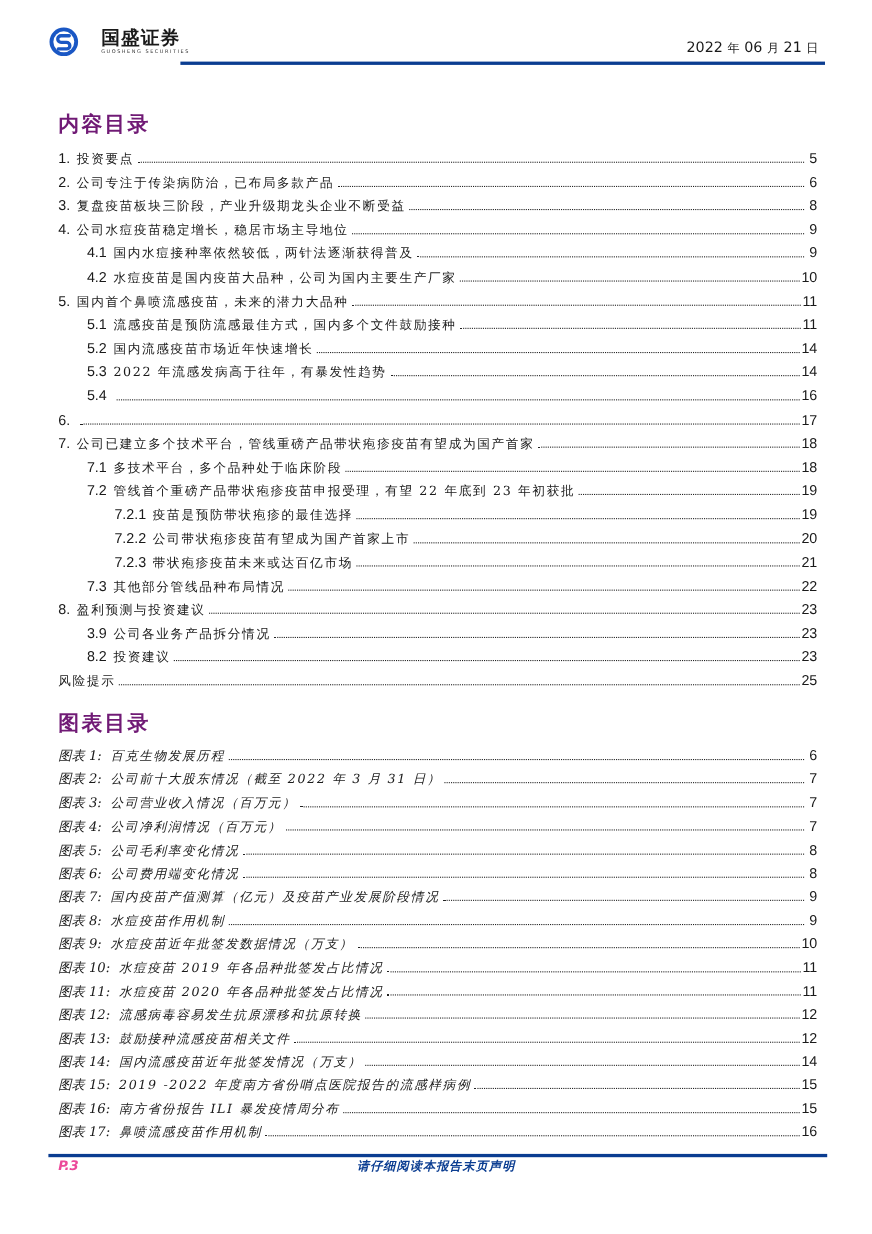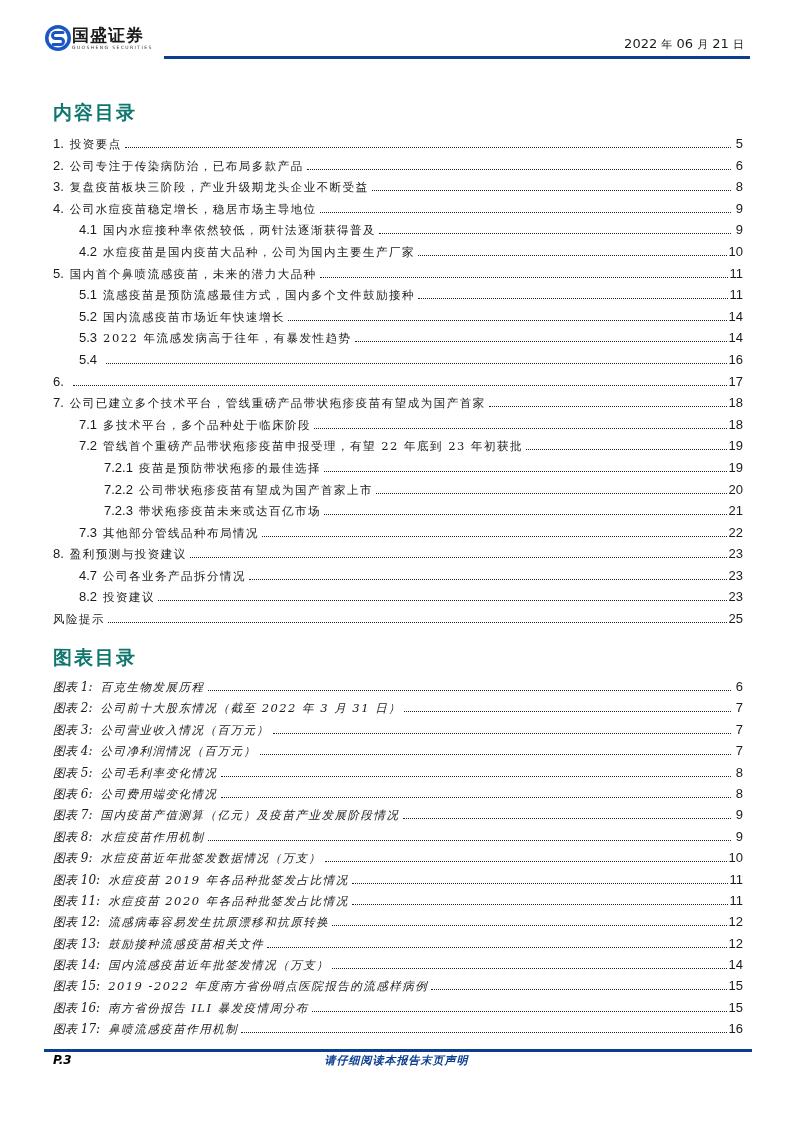--- a/index.html
+++ b/index.html
@@ -1,45 +1,45 @@
 <!DOCTYPE html>
 <html><head>
 <meta charset="utf-8">
 <style>
   html, body { margin: 0; padding: 0; background: #ffffff; }
   body { width: 793px; height: 1122px; position: relative; overflow: hidden;
          font-family: "DejaVu Serif", "Liberation Serif", serif; color: #1a1a1a; }
   .header { position: absolute; left: 0; top: 0; width: 793px; height: 60px; }
   .logo { position: absolute; left: 44px; top: 24px; display: flex; align-items: center; }
   .logo-mark { width: 28px; height: 28px; }
-  .logo-text { margin-left: 0; display: flex; flex-direction: column; }
+  .logo-text { margin-left: 20px; display: flex; flex-direction: column; }
   .logo-cn { font-family: "DejaVu Sans", sans-serif; font-weight: bold; font-size: 17px; color: #1a1a1a; letter-spacing: 1px; line-height: 20px; }
   .logo-en { font-family: "DejaVu Sans", sans-serif; font-size: 4.5px; letter-spacing: 1.4px; color: #333; line-height: 6px; }
   .header-date { position: absolute; right: 49px; top: 36px; font-family: "DejaVu Sans", sans-serif; font-size: 13px; color: #1a1a1a; }
   .header-date .cn { font-size: 11px; }
   .header-rule { position: absolute; left: 164px; top: 56px; width: 586px; height: 3px; background: #0b3d91; }
 
-  .section-title { position: absolute; left: 53px; font-family: "DejaVu Sans", sans-serif; font-weight: bold; font-size: 19px; color: #0f766e; letter-spacing: 2px; }
+  .section-title { position: absolute; left: 53px; font-family: "DejaVu Sans", sans-serif; font-weight: bold; font-size: 19px; color: #701a75; letter-spacing: 2px; }
 
   .toc { position: absolute; left: 53px; width: 690px; }
   .toc-row { display: flex; align-items: baseline; height: 21.6px; font-size: 12px; white-space: nowrap; }
   .toc-row .num { font-family: "Liberation Sans", sans-serif; font-size: 13px; margin-right: 6px; }
   .toc-row .txt { font-family: "DejaVu Serif", serif; font-size: 11.5px; letter-spacing: 1.5px; }
   .toc-row .leader { flex: 1; border-bottom: 1.5px dotted #222; margin: 0 2px 3px 3px; height: 1px; }
   .toc-row .pg { font-family: "Liberation Sans", sans-serif; font-size: 13px; min-width: 10px; text-align: right; }
   .lvl2 { padding-left: 26px; }
   .lvl3 { padding-left: 51px; }
 
   .fig { position: absolute; left: 53px; width: 690px; }
   .fig .toc-row { height: 21.4px; }
   .fig .txt, .fig .num { font-style: italic; }
   .fig .num { font-family: "DejaVu Serif", serif; font-size: 12px; margin-right: 8px; }
 
   .footer-rule { position: absolute; left: 44px; top: 1049px; width: 708px; height: 3px; background: #0b3d91; }
-  .footer-page { position: absolute; left: 53px; top: 1053px; font-family: "DejaVu Sans", sans-serif; font-weight: bold; font-style: italic; font-size: 12px; color: #000000; }
+  .footer-page { position: absolute; left: 53px; top: 1053px; font-family: "DejaVu Sans", sans-serif; font-weight: bold; font-style: italic; font-size: 12px; color: #ec4899; }
   .footer-note { position: absolute; left: 0; width: 793px; top: 1053px; text-align: center; font-family: "DejaVu Sans", sans-serif; font-weight: bold; font-style: italic; font-size: 11px; color: #0b3d91; letter-spacing: 1px; }
 </style>
 </head>
 <body>
 
 <div class="header">
   <div class="logo">
     <svg class="logo-mark" viewBox="0 0 28 28">
       <circle cx="14" cy="14" r="13" fill="#1a57c4"></circle>
       <circle cx="14" cy="14" r="9.5" fill="#ffffff"></circle>
@@ -176,21 +176,21 @@
       <span class="leader"></span>
       <span class="pg">22</span>
     </div>
     <div class="toc-row">
       <span class="num">8.</span>
       <span class="txt">盈利预测与投资建议</span>
       <span class="leader"></span>
       <span class="pg">23</span>
     </div>
     <div class="toc-row lvl2">
-      <span class="num">4.7</span>
+      <span class="num">3.9</span>
       <span class="txt">公司各业务产品拆分情况</span>
       <span class="leader"></span>
       <span class="pg">23</span>
     </div>
     <div class="toc-row lvl2">
       <span class="num">8.2</span>
       <span class="txt">投资建议</span>
       <span class="leader"></span>
       <span class="pg">23</span>
     </div>

